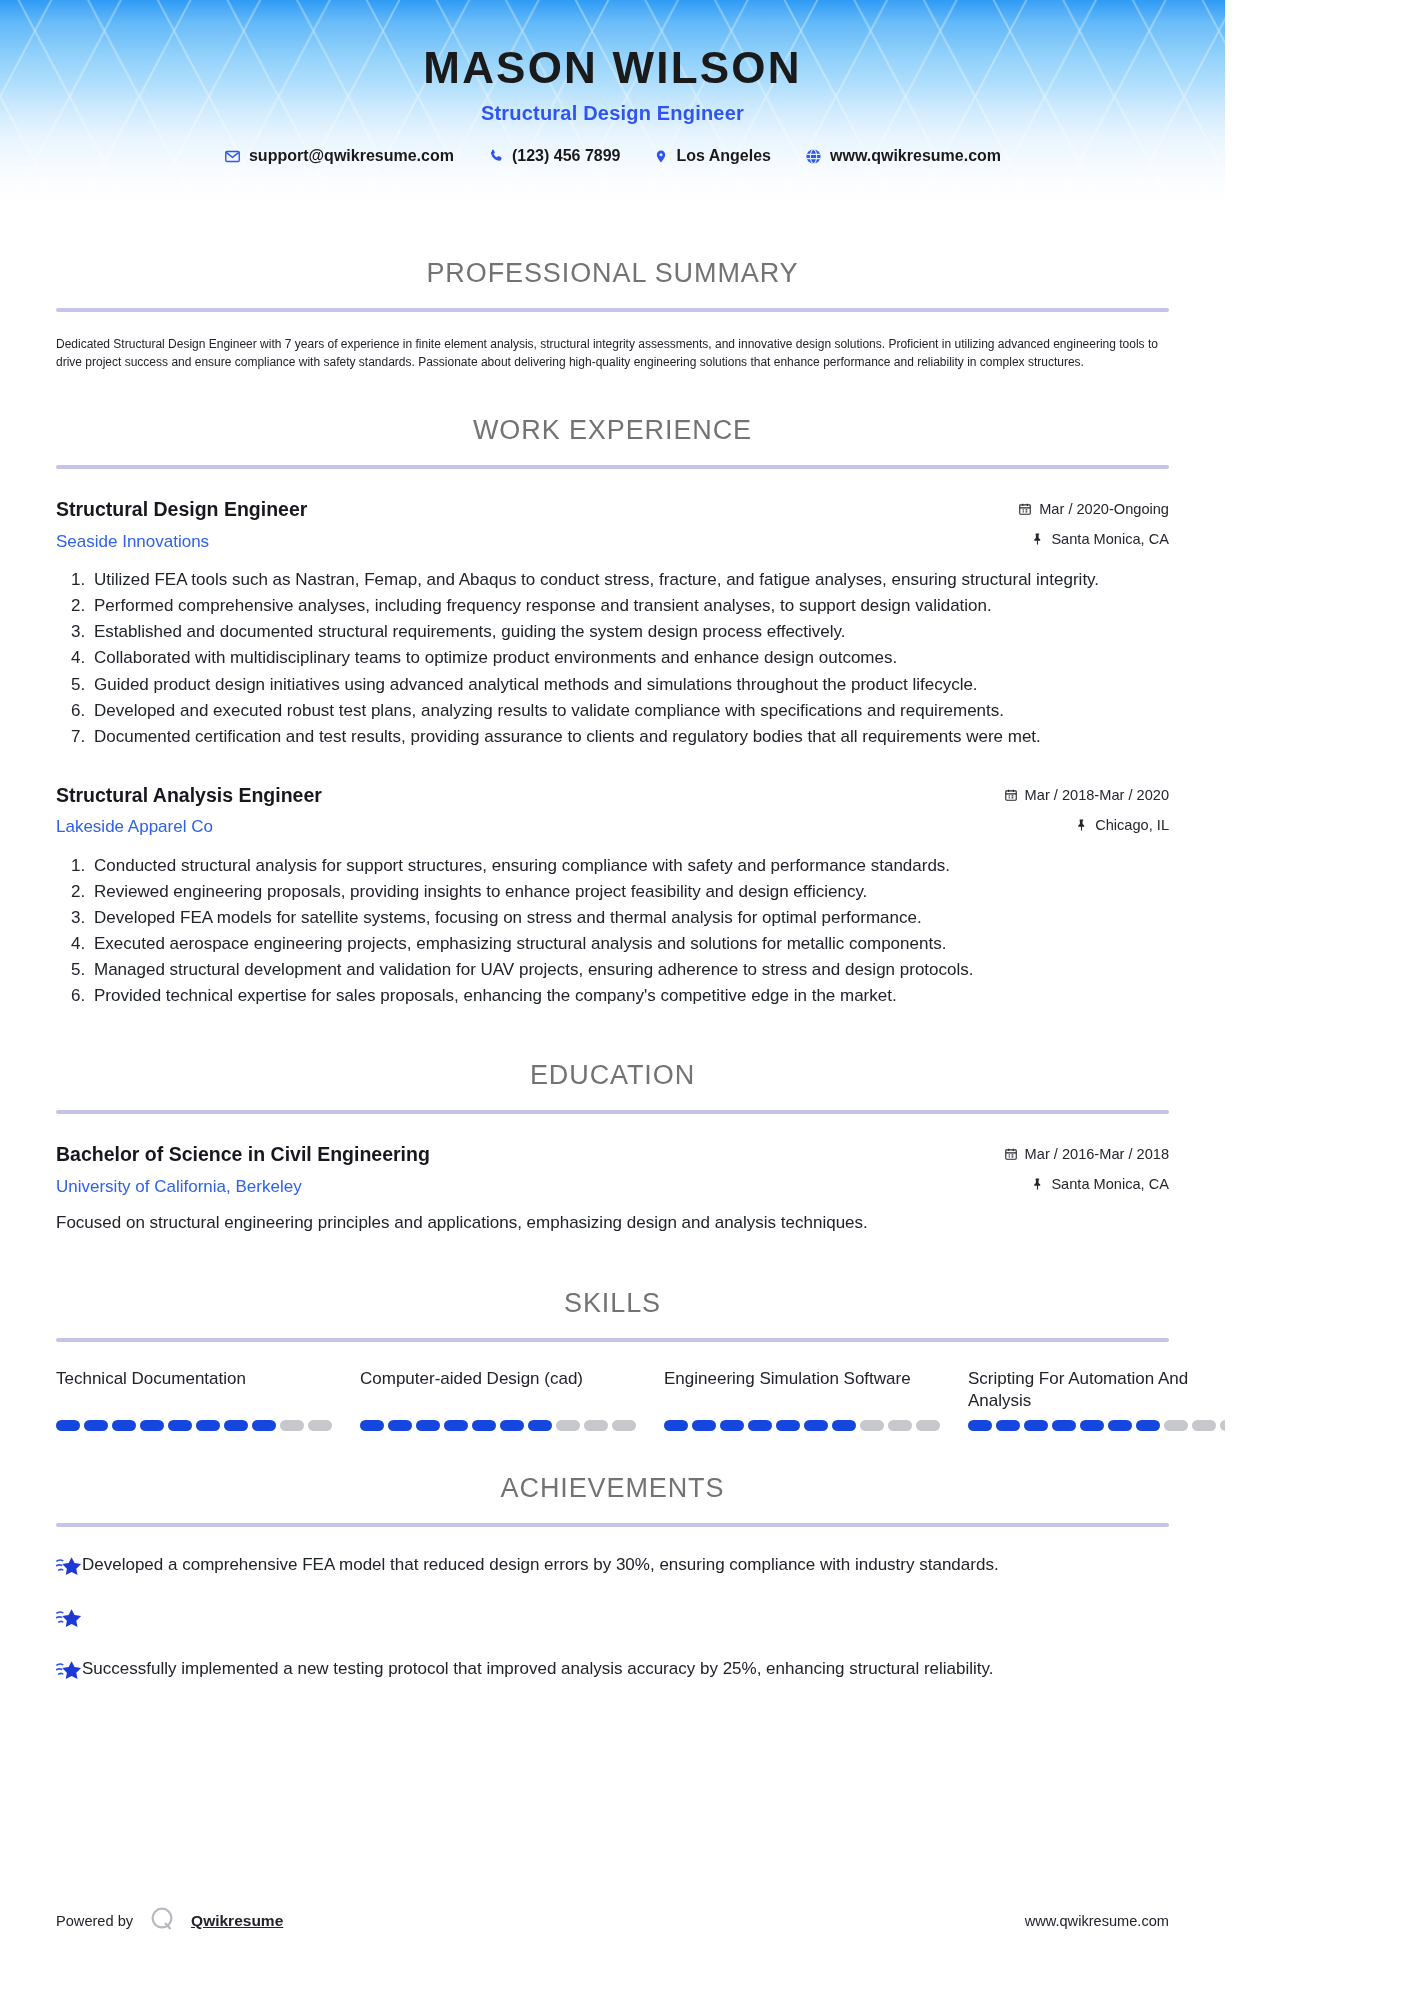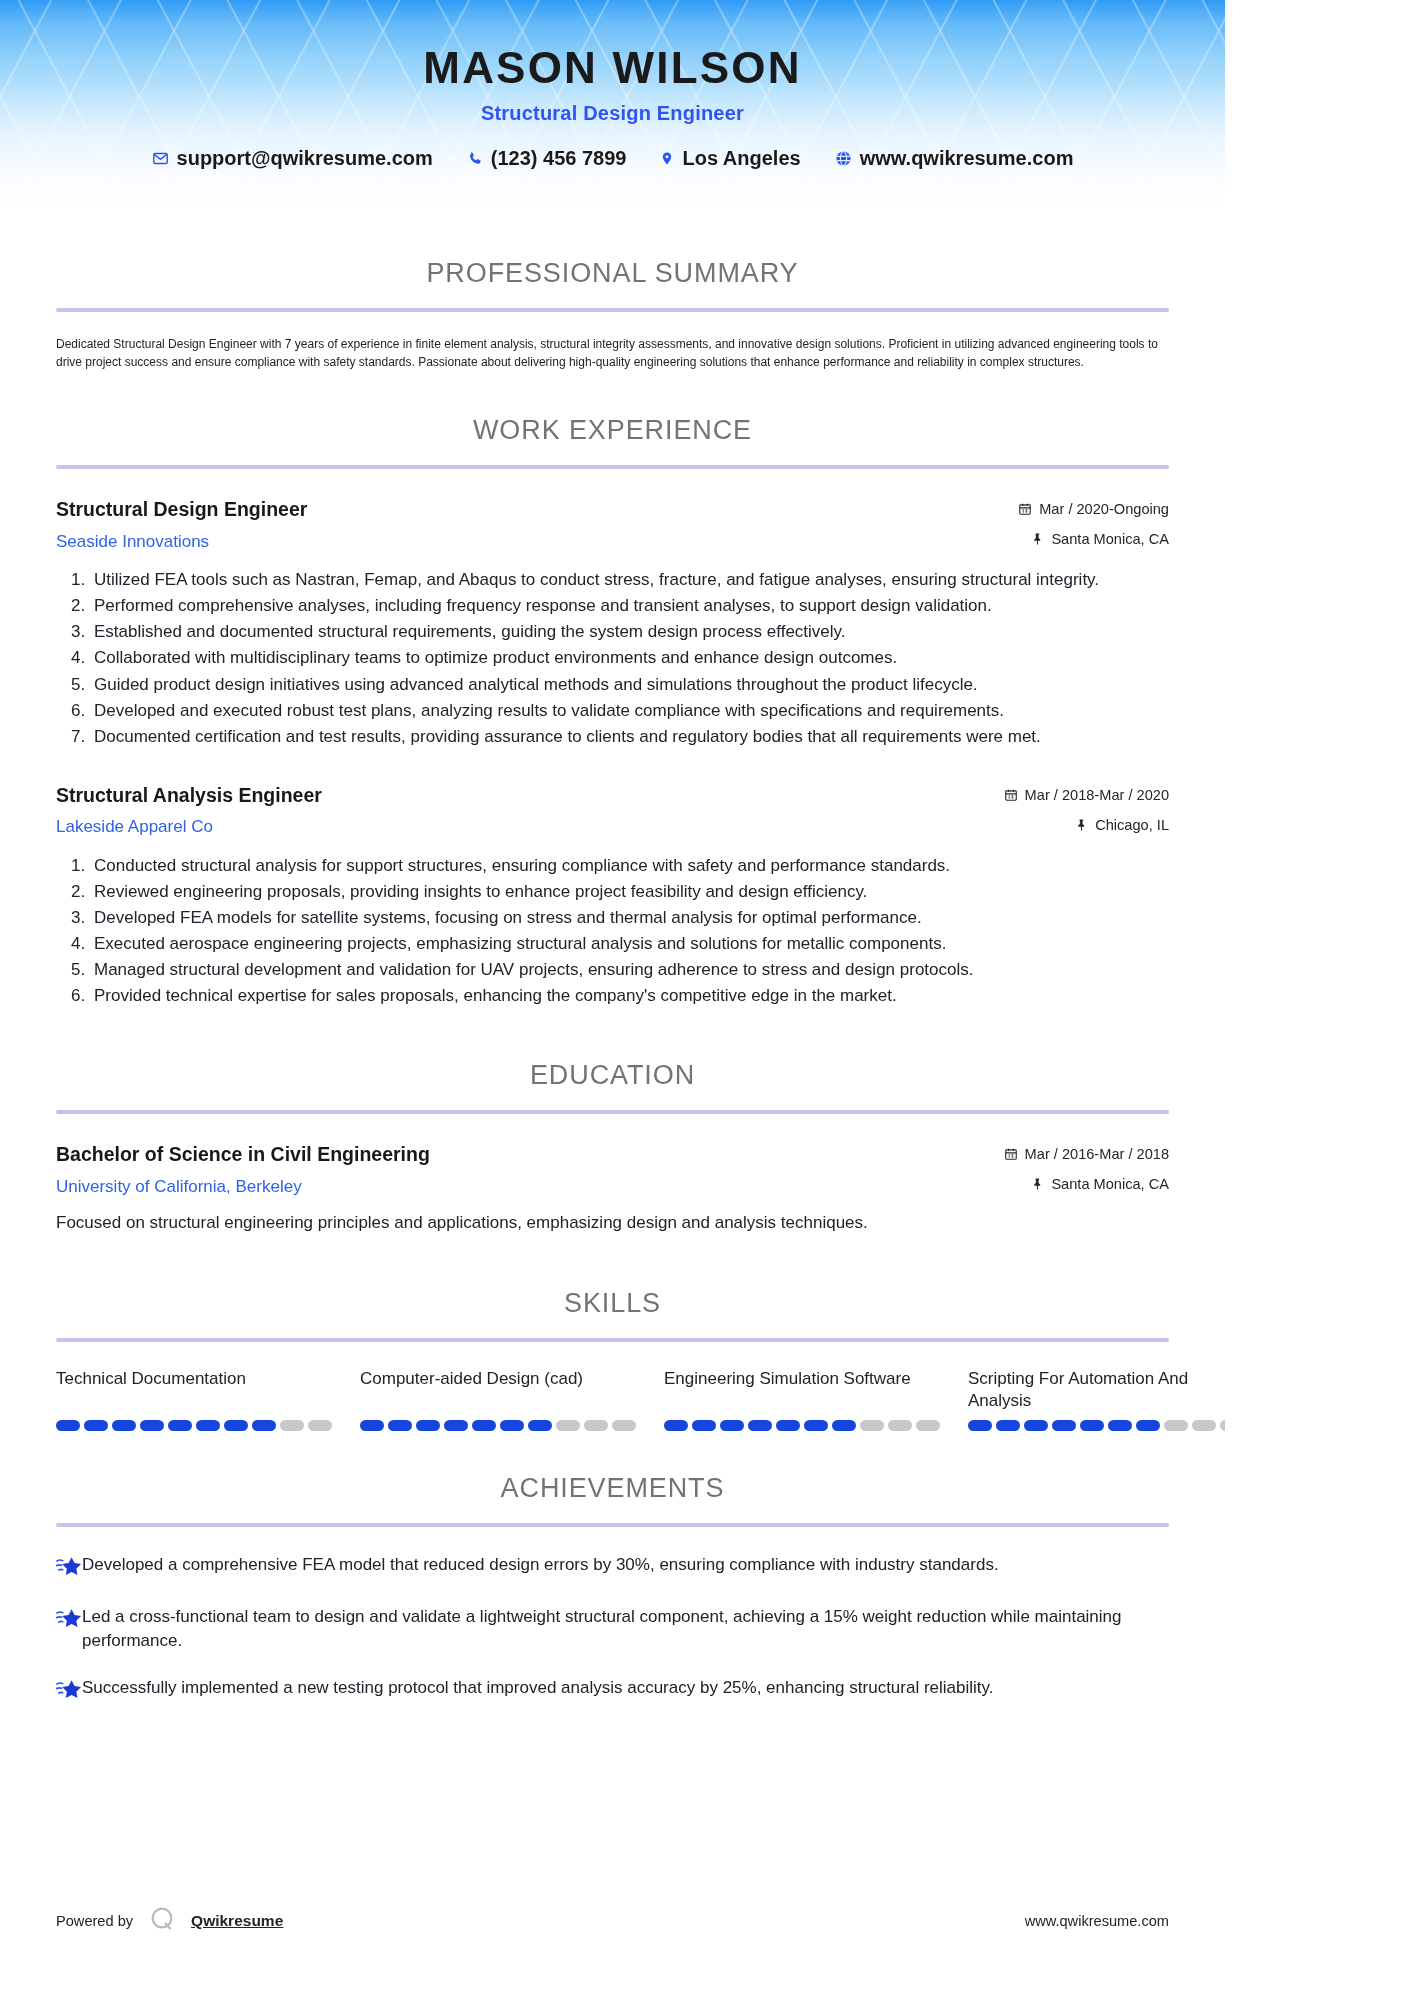--- a/index.html
+++ b/index.html
@@ -69,21 +69,21 @@
     font-weight: 700;
     color: #2f55f0;
     letter-spacing: .2px;
   }
   .contact-row {
     margin-top: 22px;
     display: flex;
     justify-content: center;
     align-items: center;
     gap: 0;
-    font-size: 20px;
+    font-size: 16px;
     font-weight: 700;
     color: #1a1a1a;
   }
   .contact-item {
     display: inline-flex;
     align-items: center;
     gap: 8px;
     padding: 0 17px;
     white-space: nowrap;
   }
@@ -527,21 +527,20 @@
 
         <div class="ach-item">
           <span class="ach-icon">
             <svg width="26" height="24" viewBox="0 0 28 26" fill="none">
               <path d="M1 6.5c2.2-1.2 4.6-1.3 6.2-.4" stroke="#2f55f0" stroke-width="1.8" stroke-linecap="round"></path>
               <path d="M0.6 11.5c2-1 4-1 5.3-.3" stroke="#2f55f0" stroke-width="1.8" stroke-linecap="round"></path>
               <path d="M3 16.3c1.6-.8 3.2-.8 4.2-.2" stroke="#2f55f0" stroke-width="1.8" stroke-linecap="round"></path>
               <path d="M16.8 2.4l3.2 6.4 7.1 1-5.2 5 1.3 7-6.4-3.4-6.3 3.4 1.2-7-5.1-5 7-1z" fill="#1c39d6"></path>
             </svg>
           </span>
-          <span class="ach-text">Led a cross-functional team to design and validate a lightweight structural component, achieving a 15% weight reduction while maintaining performance.</span>
         </div>
 
         <div class="ach-item">
           <span class="ach-icon">
             <svg width="26" height="24" viewBox="0 0 28 26" fill="none">
               <path d="M1 6.5c2.2-1.2 4.6-1.3 6.2-.4" stroke="#2f55f0" stroke-width="1.8" stroke-linecap="round"></path>
               <path d="M0.6 11.5c2-1 4-1 5.3-.3" stroke="#2f55f0" stroke-width="1.8" stroke-linecap="round"></path>
               <path d="M3 16.3c1.6-.8 3.2-.8 4.2-.2" stroke="#2f55f0" stroke-width="1.8" stroke-linecap="round"></path>
               <path d="M16.8 2.4l3.2 6.4 7.1 1-5.2 5 1.3 7-6.4-3.4-6.3 3.4 1.2-7-5.1-5 7-1z" fill="#1c39d6"></path>
             </svg>

